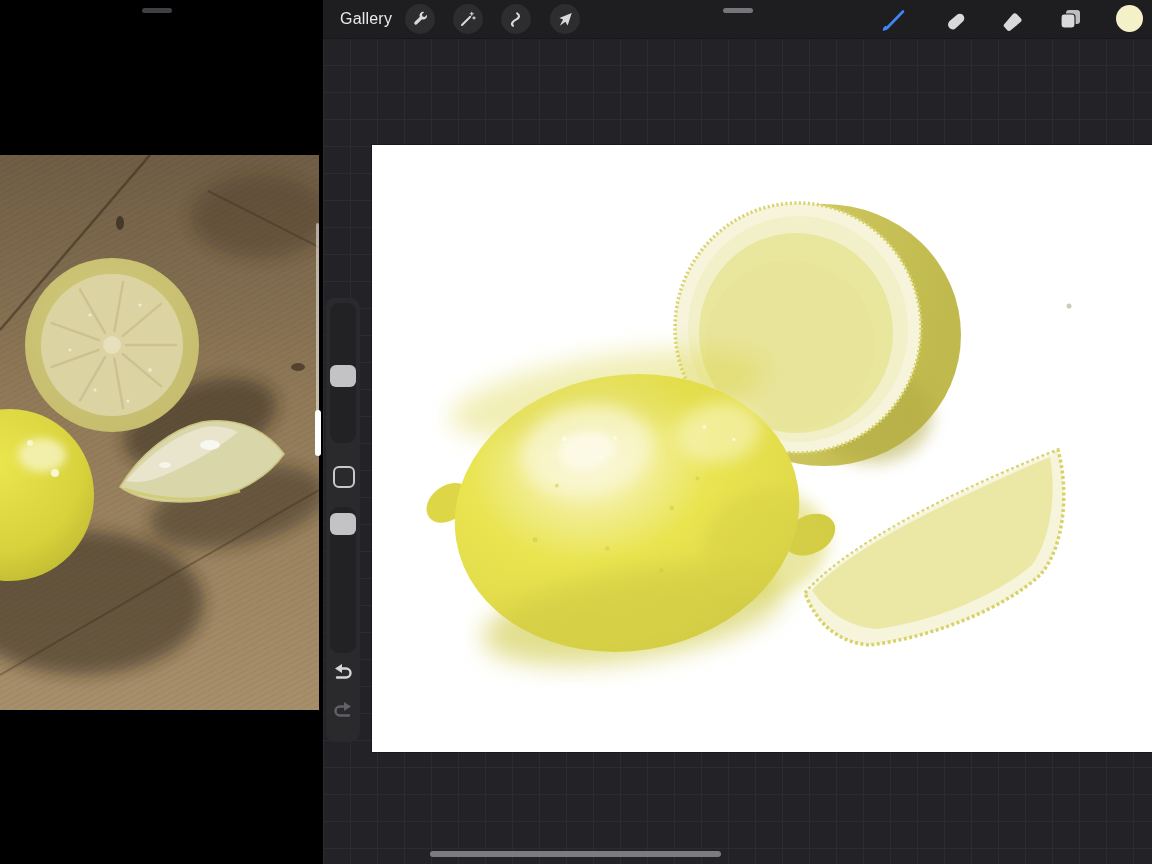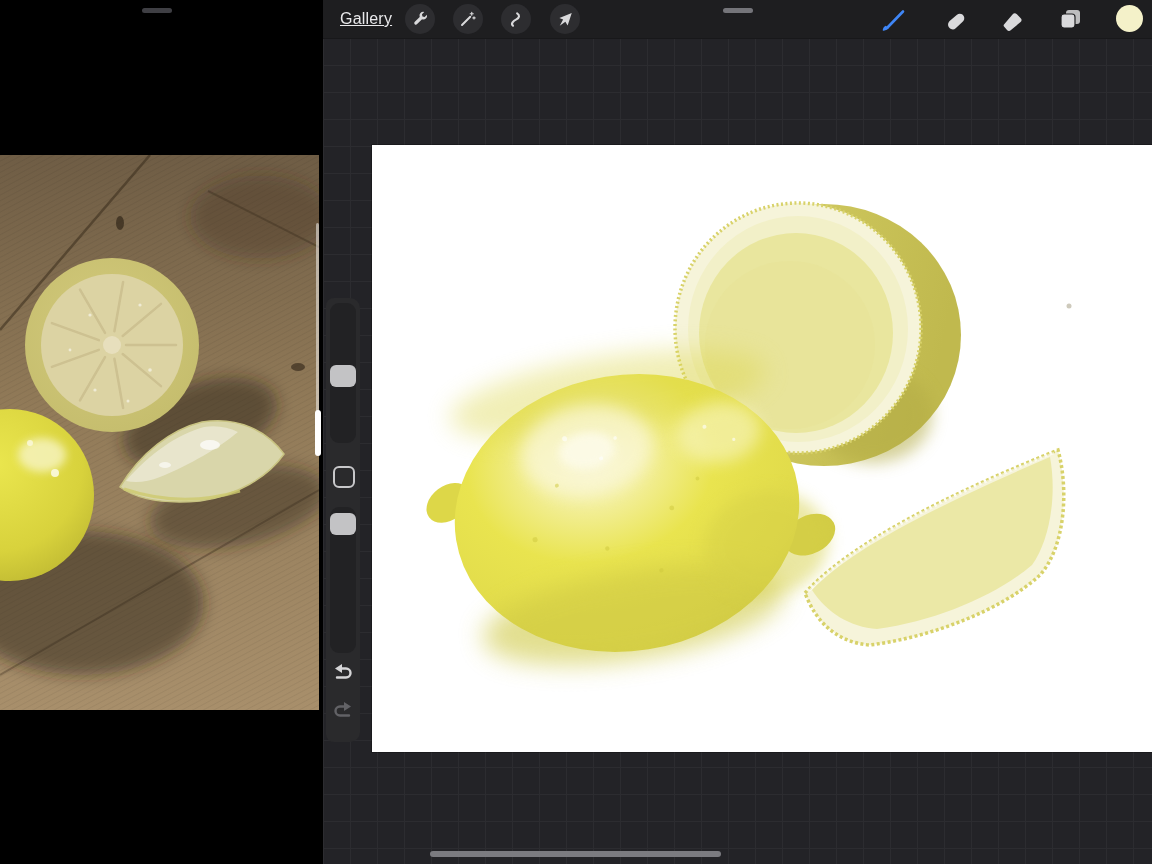--- a/index.html
+++ b/index.html
@@ -1,21 +1,21 @@
 <!DOCTYPE html>
 <html style="--accent-blue: #3f86f6; --toolbar-bg: #1e1e20; --toolbar-icon-bg: #2d2d30; --toolbar-icon-fg: #d9d9db; --gallery-text: #e9e9eb; --canvas-area-bg: #232327; --grid-line: #2c2c30; --sidebar-bg: #2a2a2c; --slider-track: #222224; --slider-handle: #c3c3c5; --undo-fg: #d6d6d8; --redo-fg: #626266; --swatch-fill: #f4f1c9; --canvas-white: #ffffff; --lemon-body: #e9e44f; --lemon-body-dark: #cfc944; --lemon-highlight: #faf7d5; --rind-side: #cbc45a; --rind-edge: #d8d26a; --pith-light: #f6f4da; --pith-ring: #f2f0c8; --flesh-pale: #e9e69e; --wedge-flesh: #ebe8a6; --photo-wood-light: #a88f6b; --photo-wood-dark: #6f5d45; --photo-lemon: #d8d23c; --photo-flesh: #dcd3a3; --photo-rind: #c5bd6d; --divider-grabber: #ffffff; --home-indicator: #7b7b80; --pill-left: #3f3f44; --pill-right: #75757a;"><head>
 <meta charset="utf-8">
 <style>
   html,body{margin:0;padding:0;}
   body{
     width:1152px;height:864px;background:#000;overflow:hidden;position:relative;
     font-family:"Liberation Sans",sans-serif;
     -webkit-font-smoothing:antialiased;
   }
-  .abs{position:absolute;text-decoration:underline;}
+  .abs{position:absolute;}
   
   .left-pane{left:0;top:0;width:320px;height:864px;background:#000;}
   .photo-wrap{left:0;top:155px;width:319px;height:555px;overflow:hidden;}
   .photo-wrap svg{display:block;}
   .scrollbar{left:316px;top:223px;width:3px;height:230px;border-radius:2px;
     background:rgba(255,255,255,.5);}
   
   .divider-grabber{left:315px;top:410px;width:6px;height:46px;border-radius:3px;
     background:var(--divider-grabber);}
   

